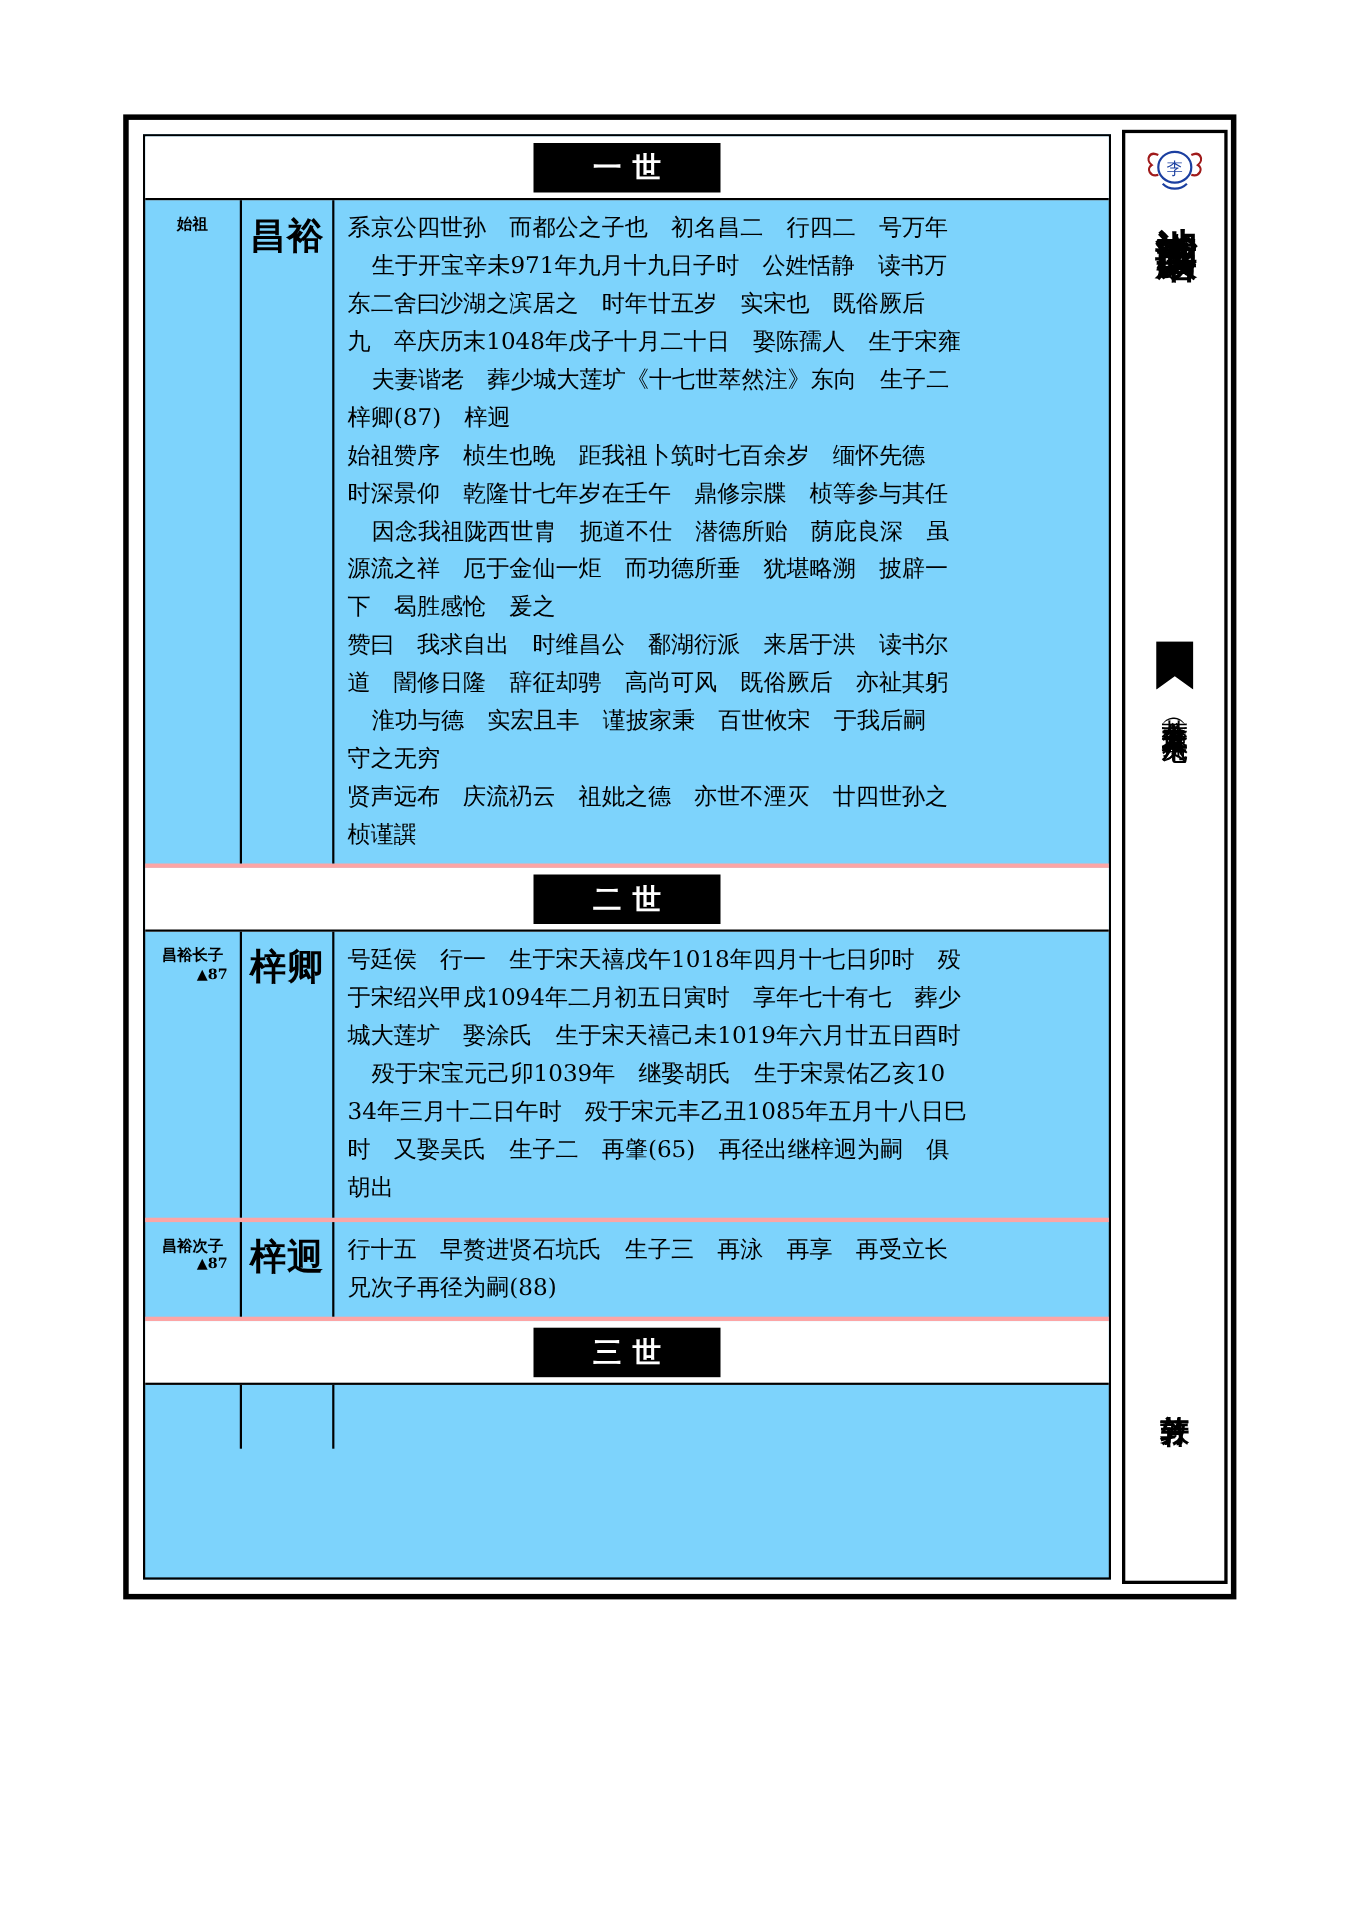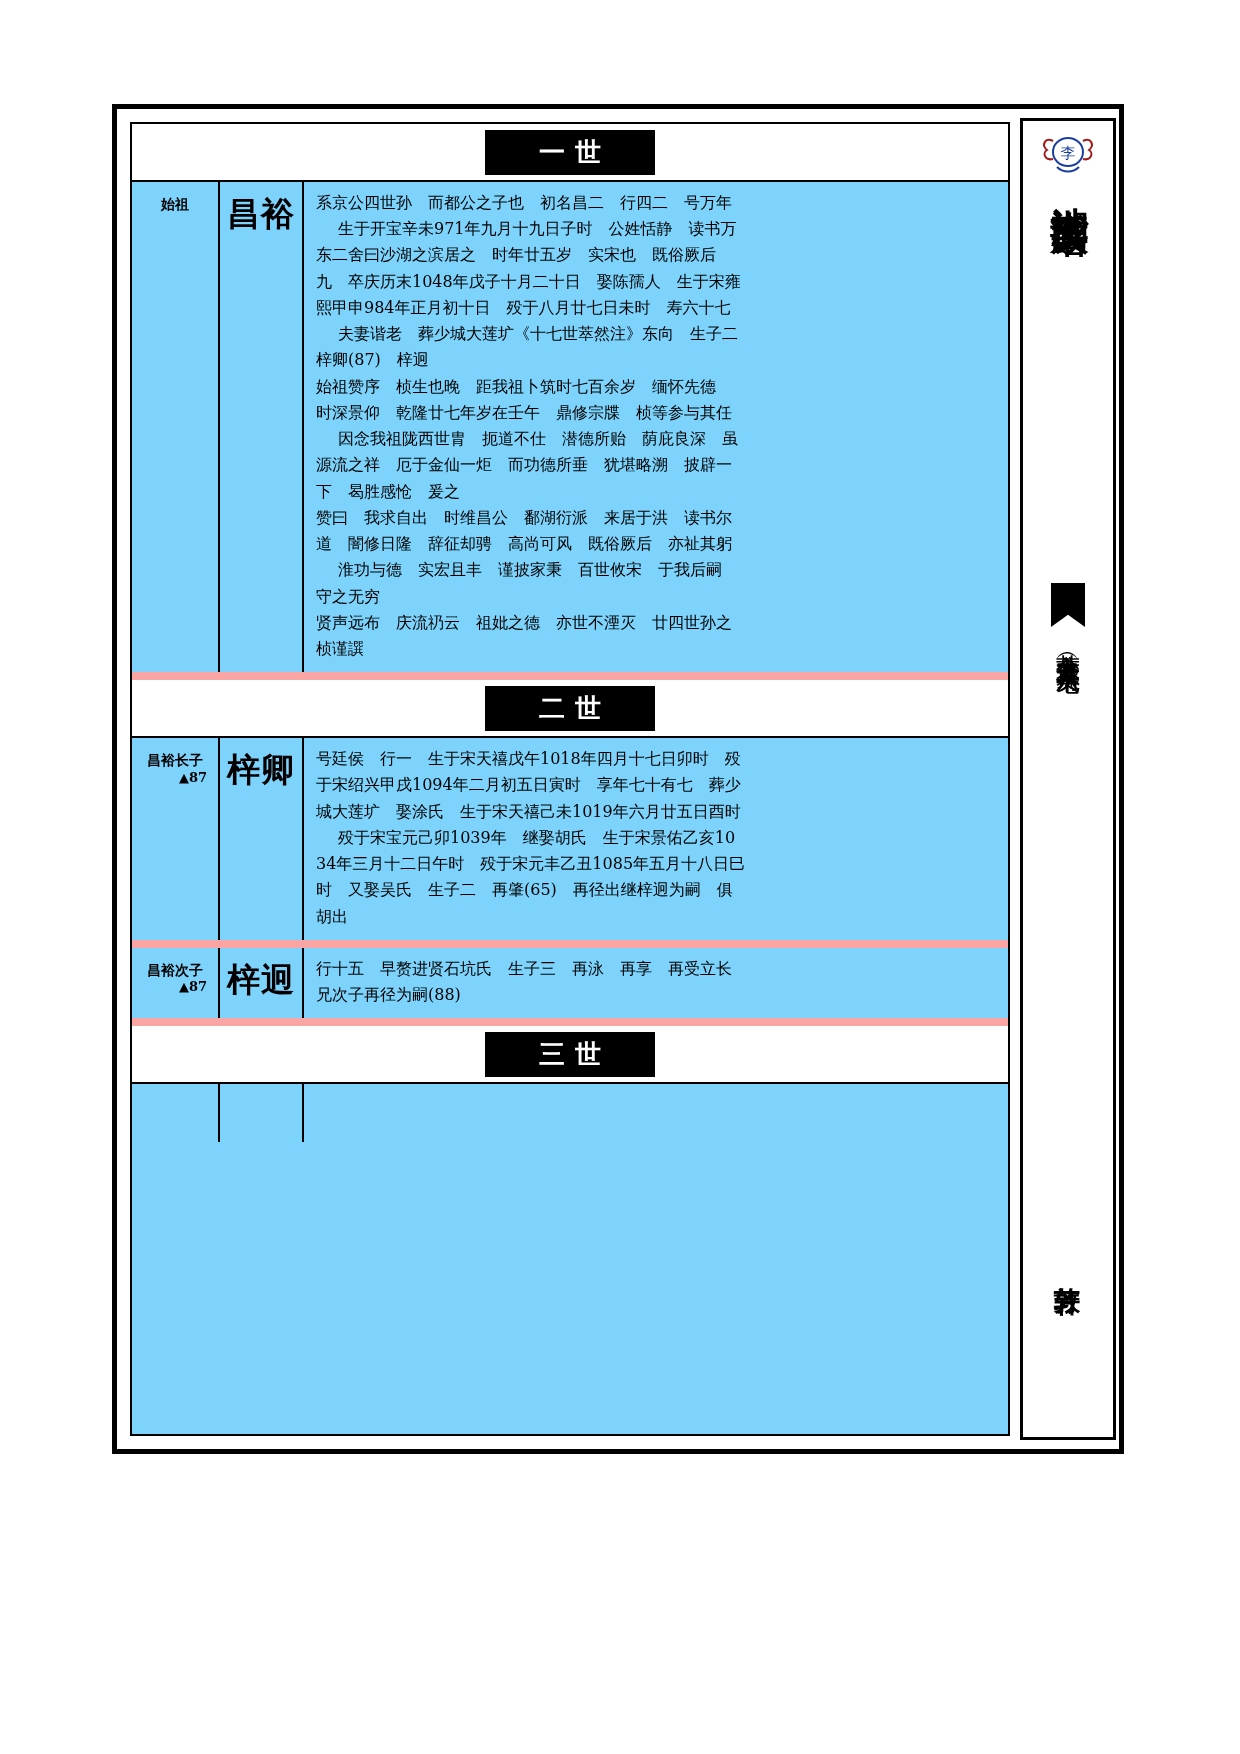--- a/index.html
+++ b/index.html
@@ -58,21 +58,21 @@
     color: #fff;
     font-size: 26px;
     font-weight: bold;
     letter-spacing: 10px;
     padding: 5px 44px 5px 54px;
     font-family: "DejaVu Serif", "Liberation Serif", serif;
   }
 
   .entry {
     display: flex;
-    border-bottom: 8px solid #fca5a5;
+    border-bottom: 4px solid #fca5a5;
     box-sizing: border-box;
   }
   .entry:last-child { border-bottom: none; }
 
   .col-rel {
     width: 88px;
     flex: 0 0 88px;
     border-right: 2px solid #000;
     box-sizing: border-box;
     padding-top: 14px;
@@ -94,21 +94,21 @@
     font-size: 33px;
     font-weight: bold;
     letter-spacing: 1px;
     font-family: "DejaVu Serif", "Liberation Serif", serif;
   }
 
   .col-body {
     flex: 1 1 auto;
     box-sizing: border-box;
     padding: 8px 10px 10px 12px;
-    font-size: 16px;
+    font-size: 21px;
     line-height: 1.64;
     text-align: justify;
     font-family: "DejaVu Serif", "Liberation Serif", serif;
   }
   .col-body p { margin: 0; text-indent: 0; }
   .col-body p.ind { text-indent: 22px; }
 
   .empty-row { height: 58px; }
 
   
@@ -193,21 +193,20 @@
         <span>始祖</span>
       </div>
       <div class="col-name">
         <span>昌裕</span>
       </div>
       <div class="col-body">
         <p>系京公四世孙　而都公之子也　初名昌二　行四二　号万年</p>
         <p class="ind">生于开宝辛未971年九月十九日子时　公姓恬静　读书万</p>
         <p>东二舍曰沙湖之滨居之　时年廿五岁　实宋也　既俗厥后</p>
         <p>九　卒庆历末1048年戊子十月二十日　娶陈孺人　生于宋雍</p>
-        <p>熙甲申984年正月初十日　殁于八月廿七日未时　寿六十七</p>
         <p class="ind">夫妻谐老　葬少城大莲圹《十七世萃然注》东向　生子二</p>
         <p>梓卿(87)　梓迥</p>
         <p>始祖赞序　桢生也晚　距我祖卜筑时七百余岁　缅怀先德</p>
         <p>时深景仰　乾隆廿七年岁在壬午　鼎修宗牒　桢等参与其任</p>
         <p class="ind">因念我祖陇西世胄　扼道不仕　潜德所贻　荫庇良深　虽</p>
         <p>源流之祥　厄于金仙一炬　而功德所垂　犹堪略溯　披辟一</p>
         <p>下　曷胜感怆　爰之</p>
         <p>赞曰　我求自出　时维昌公　鄱湖衍派　来居于洪　读书尔</p>
         <p>道　闇修日隆　辞征却骋　高尚可风　既俗厥后　亦祉其躬</p>
         <p class="ind">淮功与德　实宏且丰　谨披家秉　百世攸宋　于我后嗣</p>

